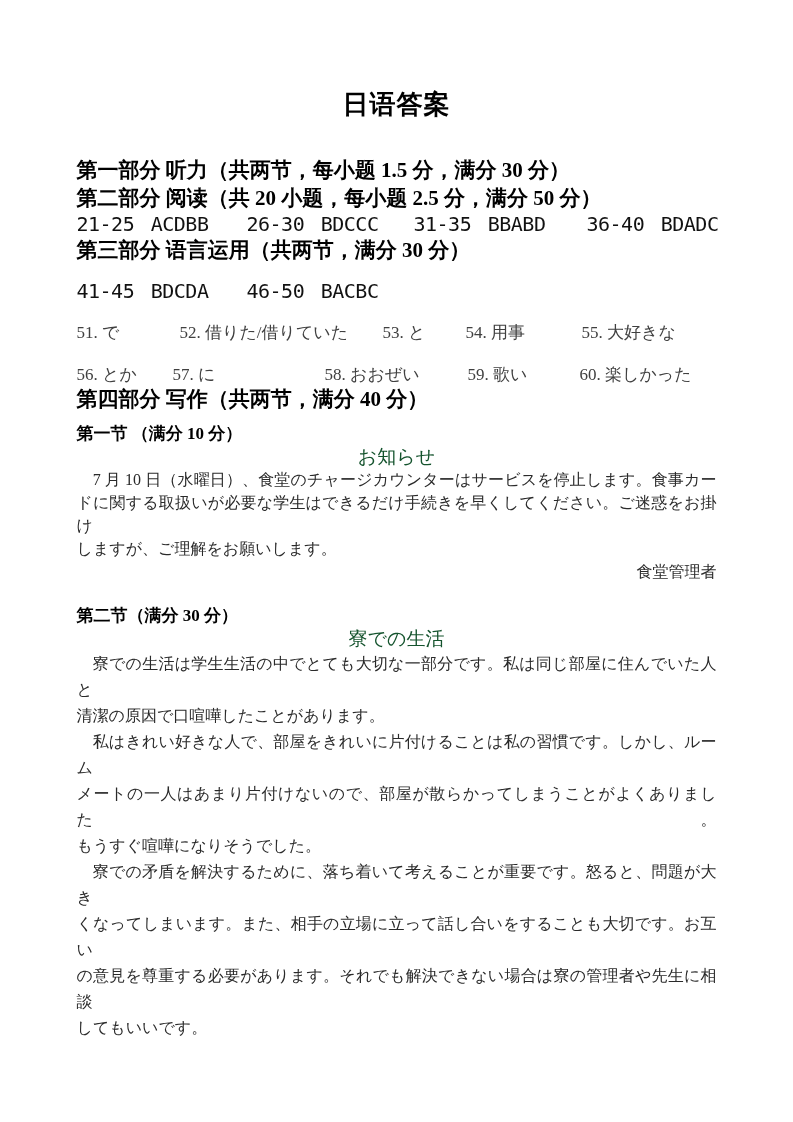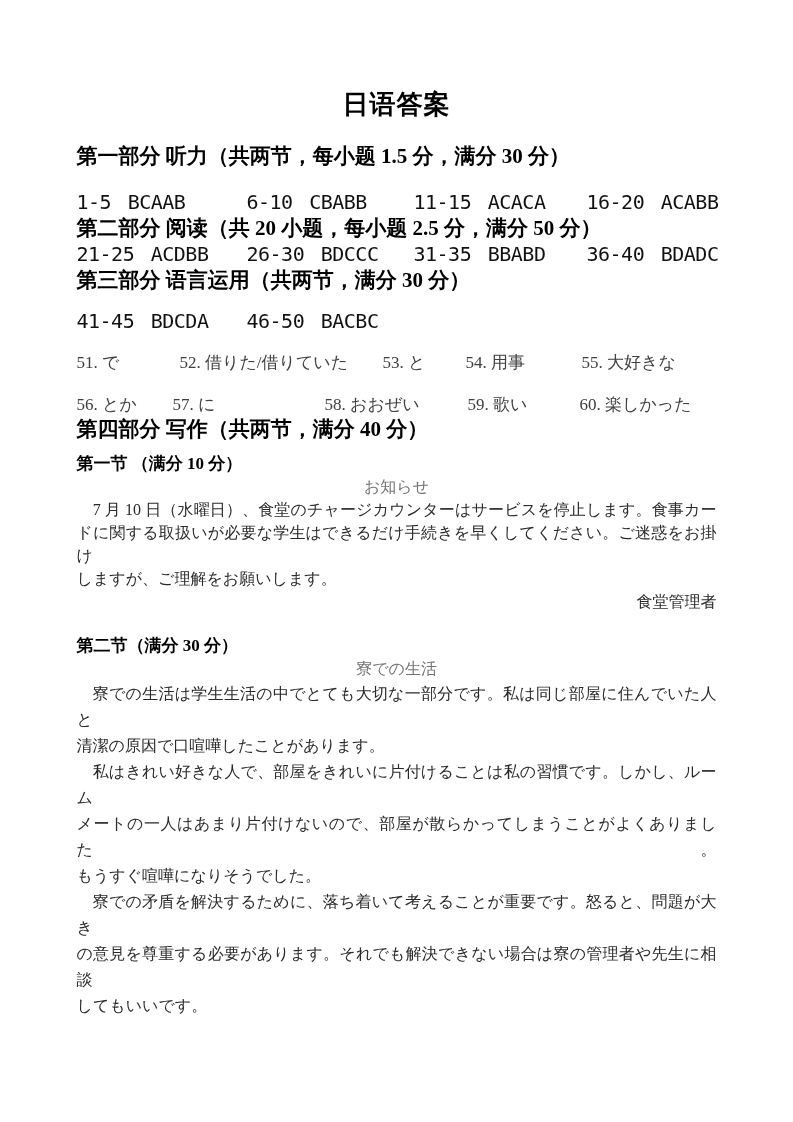--- a/index.html
+++ b/index.html
@@ -28,21 +28,21 @@
     color: #000;
     letter-spacing: 1px;
   }
   .part-heading {
     font-size: 21px;
     font-weight: 700;
     line-height: 28px;
     color: #000;
     white-space: pre-wrap;
   }
-  .mt20 { margin-top: 20px; }
+  .mt20 { margin-top: 34px; }
   .mt16 { }
   .mt15 { margin-top: 15px; }
   .mt14 { margin-top: 14px; }
   .mt18 { margin-top: 18px; }
   .mt19 { margin-top: 2px; }
   .mt10 { margin-top: 10px; }
   .mt22 { margin-top: 22px; }
   .ans-row {
     position: relative;
     height: 24px;
@@ -71,24 +71,24 @@
     white-space: pre;
   }
   .sec-heading {
     font-size: 17px;
     font-weight: 700;
     line-height: 22px;
     color: #000;
     white-space: pre-wrap;
   }
   .center-title {
-    font-size: 16px;
+    font-size: 19px;
     line-height: 23px;
     text-align: center;
-    color: #737373;
+    color: #14532d;
   }
   .center-title.tall { line-height: 24px; }
   .body-line {
     font-size: 16px;
     line-height: 23px;
     color: #2a2a2a;
     white-space: pre-wrap;
   }
   .body-line.lh26 { line-height: 26px; }
   .body-line.fill {
@@ -104,26 +104,20 @@
   }
 </style>
 </head>
 <body>
 
 <div class="page">
 
   <h1 class="title">日语答案</h1>
 
   <div class="part-heading mt20">第一部分 听力（共两节，每小题 1.5 分，满分 30 分）</div>
-  <div class="ans-row mt20">
-    <span class="ans" style="left:0">1-5 BCAAB</span>
-    <span class="ans" style="left:170px">6-10 CBABB</span>
-    <span class="ans" style="left:337px">11-15 ACACA</span>
-    <span class="ans" style="left:510px">16-20 ACABB</span>
-  </div>
 
   <div class="part-heading mt16">第二部分 阅读（共 20 小题，每小题 2.5 分，满分 50 分）</div>
   <div class="ans-row mt16">
     <span class="ans" style="left:0">21-25 ACDBB</span>
     <span class="ans" style="left:170px">26-30 BDCCC</span>
     <span class="ans" style="left:337px">31-35 BBABD</span>
     <span class="ans" style="left:510px">36-40 BDADC</span>
   </div>
 
   <div class="part-heading mt16">第三部分 语言运用（共两节，满分 30 分）</div>
@@ -157,16 +151,17 @@
   <div class="signature">食堂管理者</div>
 
   <div class="sec-heading mt22">第二节（满分 30 分）</div>
   <div class="center-title tall">寮での生活</div>
   <div class="body-line lh26 fill">　寮での生活は学生生活の中でとても大切な一部分です。私は同じ部屋に住んでいた人と</div>
   <div class="body-line lh26">清潔の原因で口喧嘩したことがあります。</div>
   <div class="body-line lh26 fill">　私はきれい好きな人で、部屋をきれいに片付けることは私の習慣です。しかし、ルーム</div>
   <div class="body-line lh26 fill">メートの一人はあまり片付けないので、部屋が散らかってしまうことがよくありました。</div>
   <div class="body-line lh26">もうすぐ喧嘩になりそうでした。</div>
   <div class="body-line lh26 fill">　寮での矛盾を解決するために、落ち着いて考えることが重要です。怒ると、問題が大き</div>
+  <div class="body-line lh26 fill">くなってしまいます。また、相手の立場に立って話し合いをすることも大切です。お互い</div>
   <div class="body-line lh26 fill">の意見を尊重する必要があります。それでも解決できない場合は寮の管理者や先生に相談</div>
   <div class="body-line lh26">してもいいです。</div>
 
 </div>
 
 </body></html>

